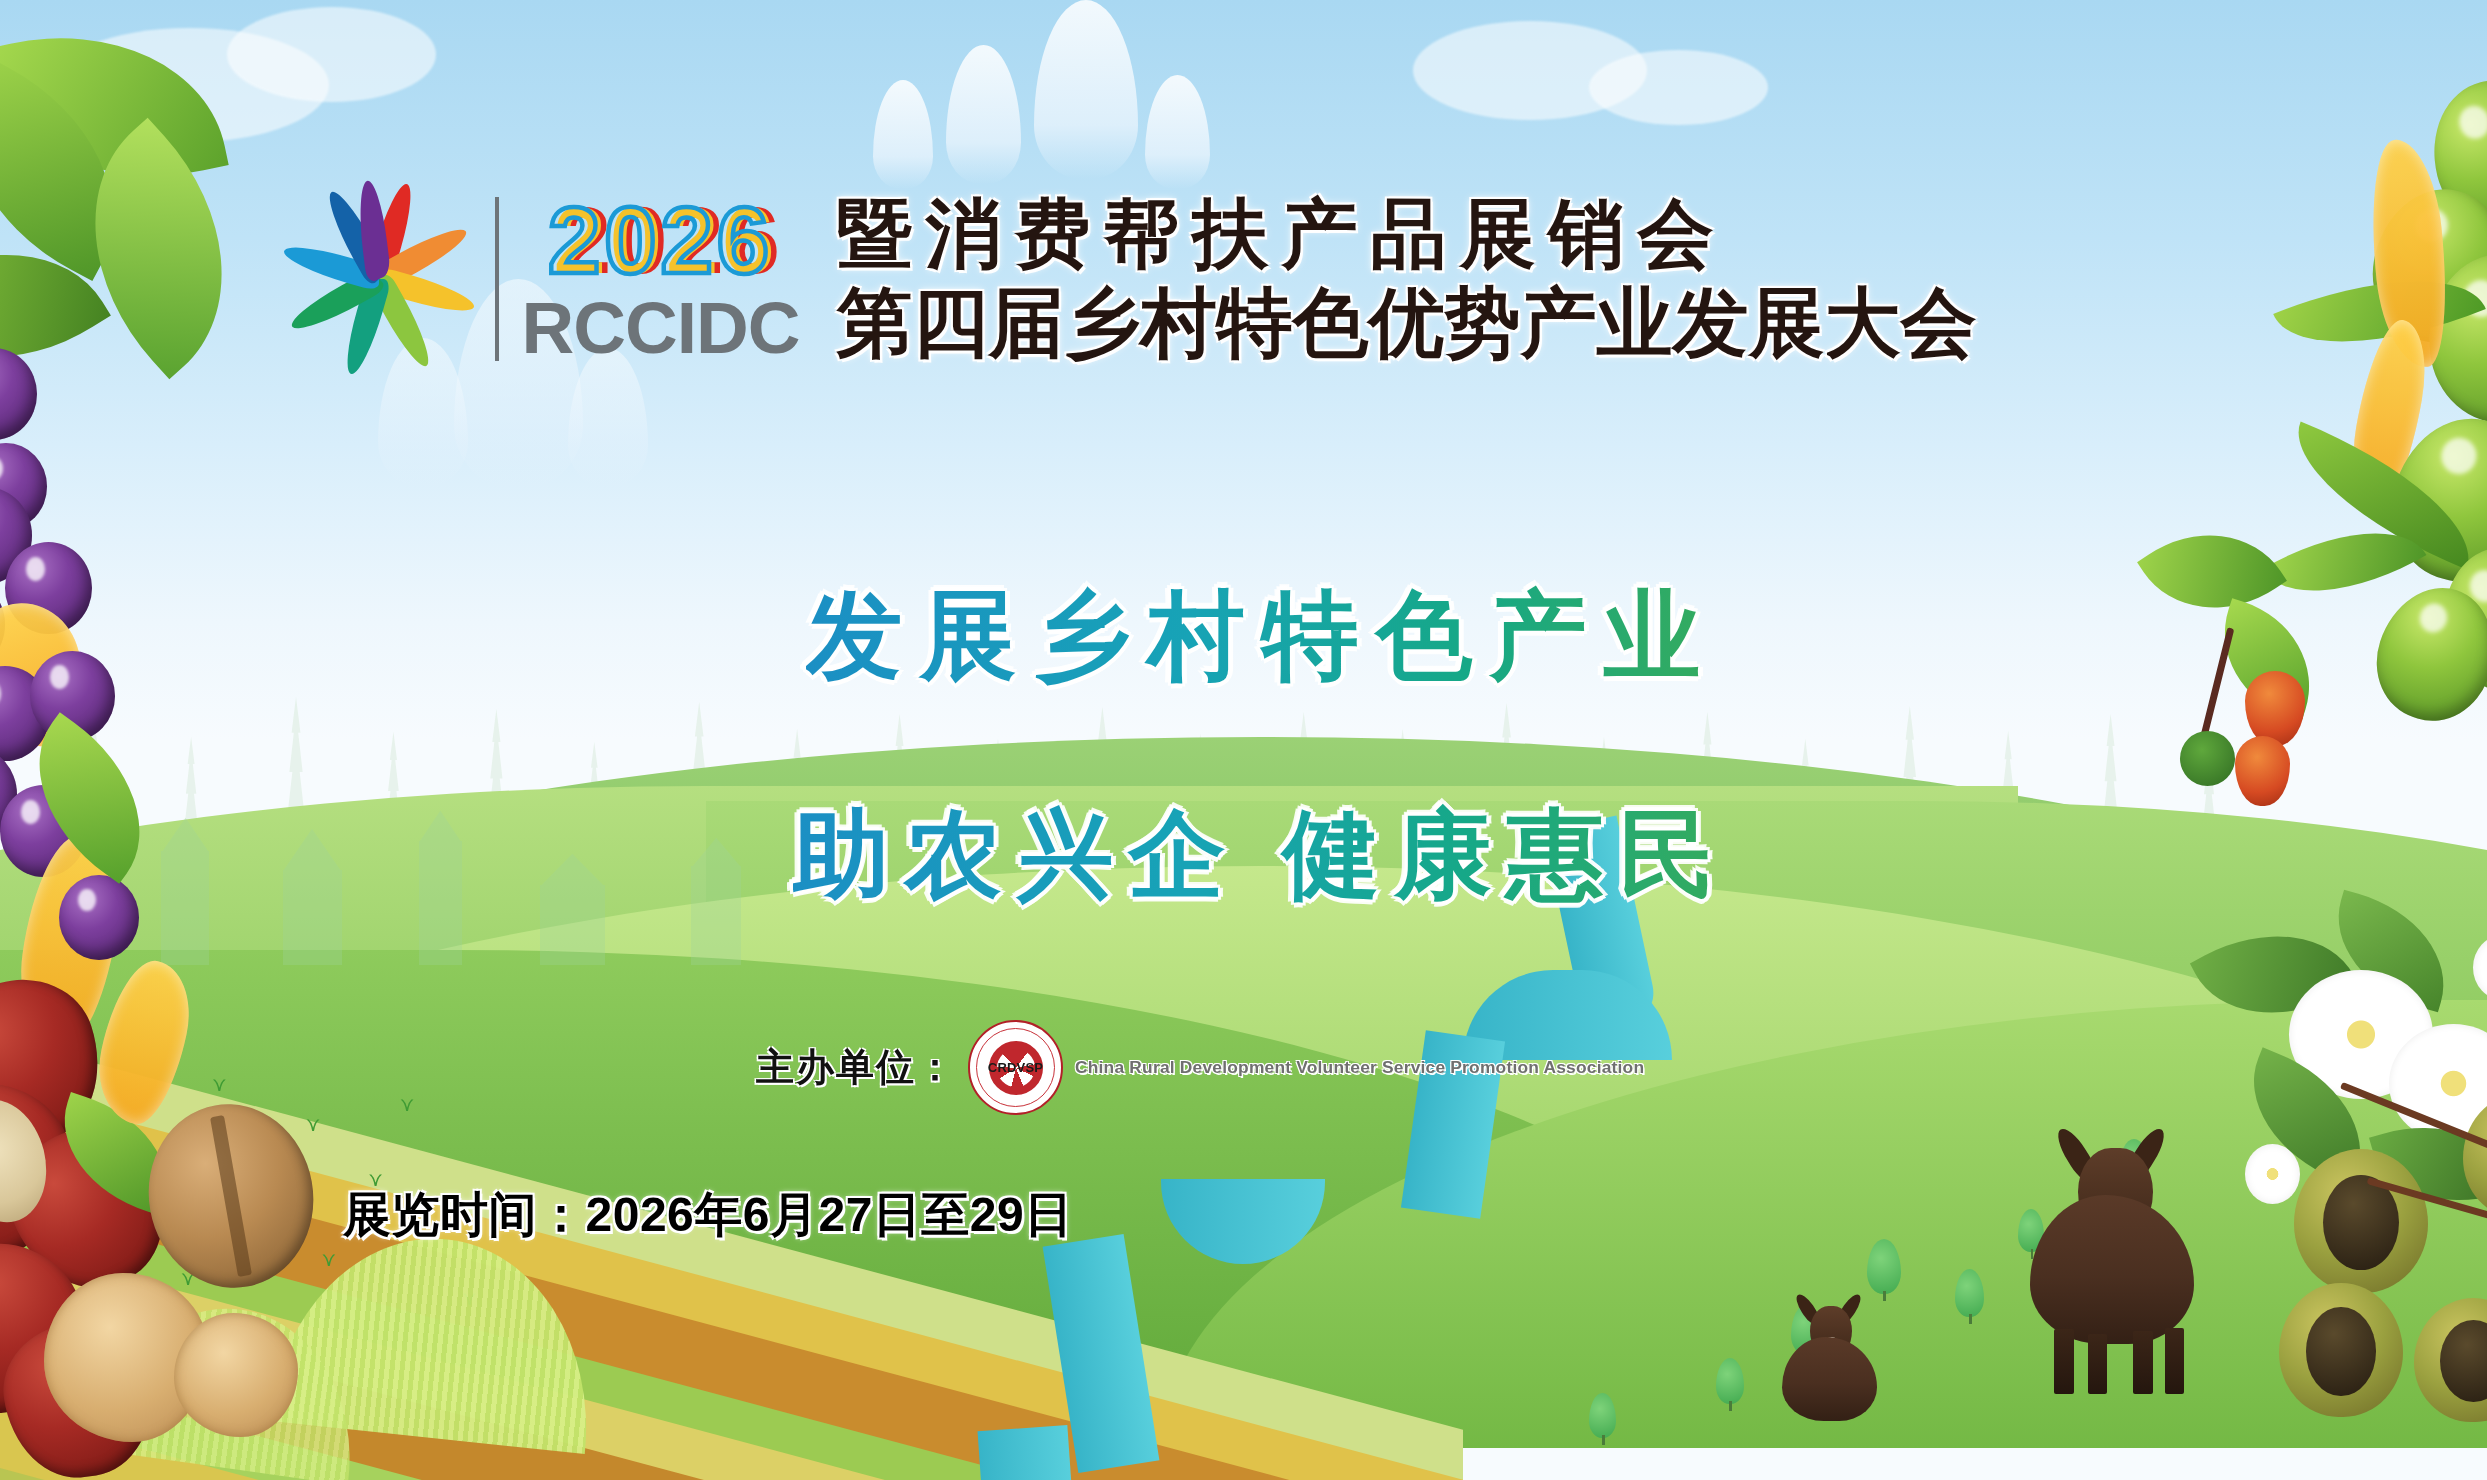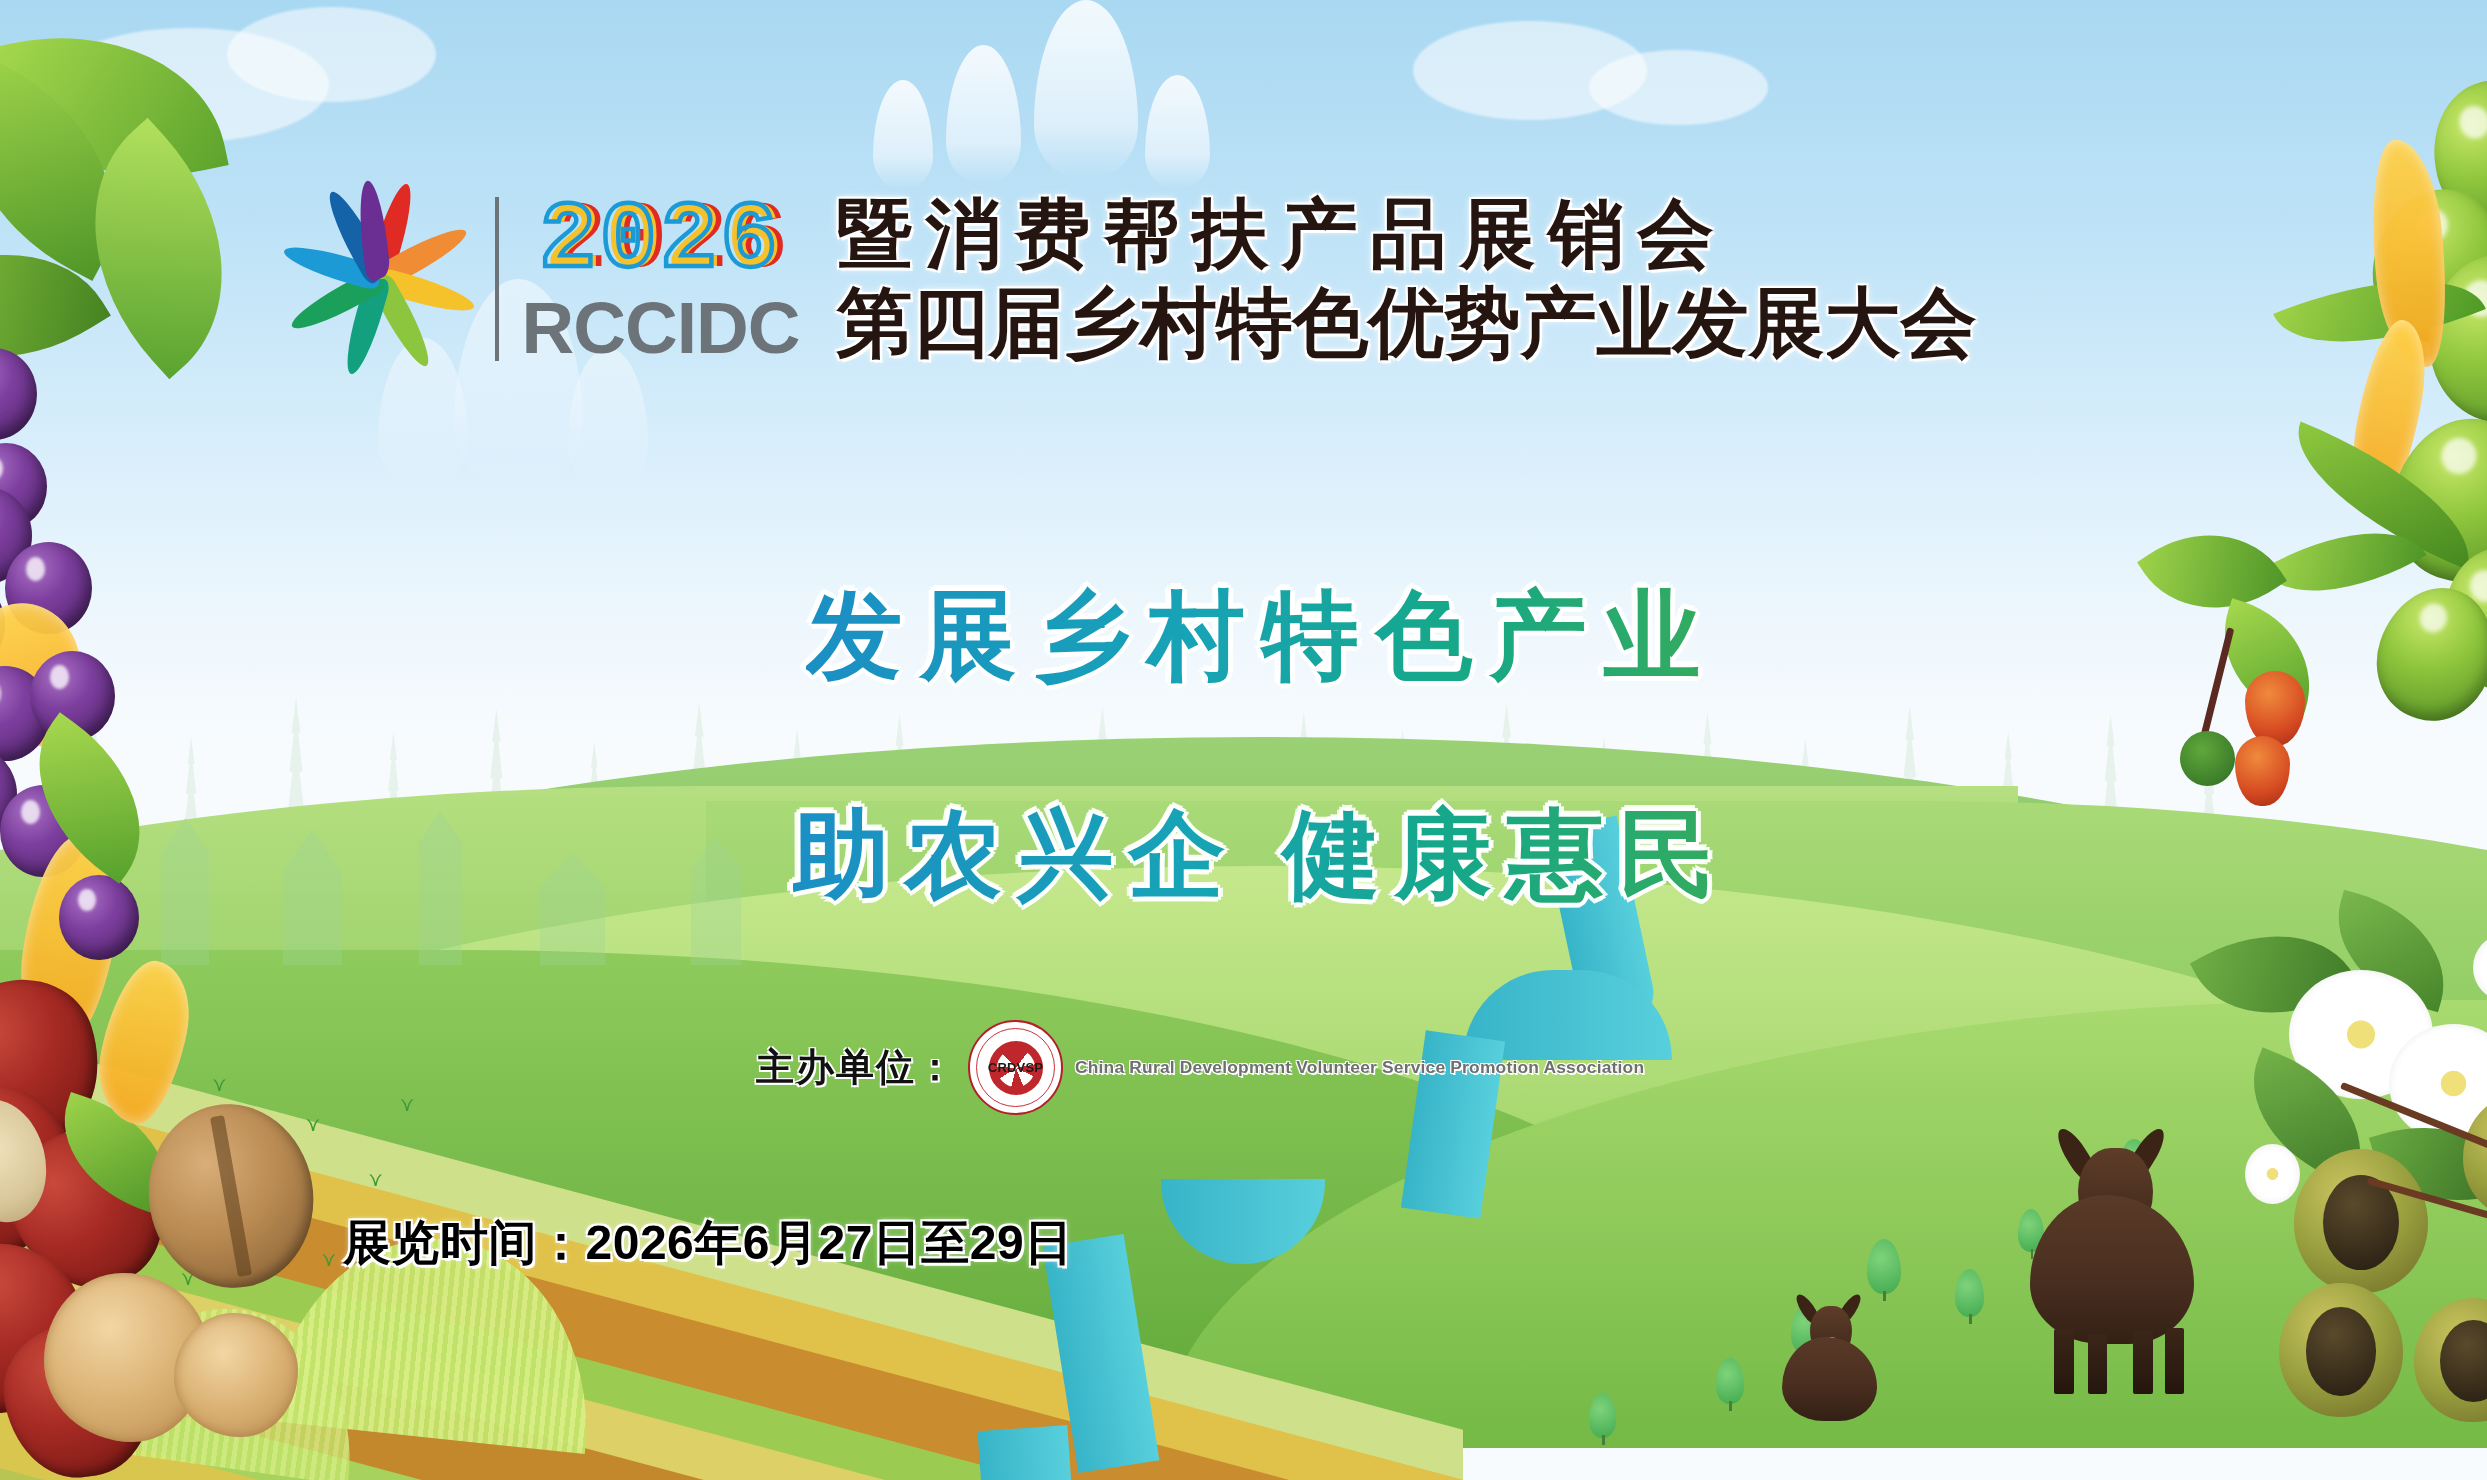--- a/index.html
+++ b/index.html
@@ -36,21 +36,21 @@
   
   .header{position:absolute;left:0;top:179px;width:100%;height:199px;display:flex;align-items:center;padding-left:279px;}
   .swirl{position:relative;width:199px;height:199px;flex:0 0 199px;}
   .pet{position:absolute;left:50%;top:50%;width:26px;height:95px;border-radius:60% 60% 40% 40%/80% 80% 20% 20%;
        transform-origin:50% 100%;}
   .divider{width:3.5px;height:164px;background:#6d7479;margin:0 23px 0 17px;flex:0 0 3.5px;}
   .brandcol{flex:0 0 auto;display:flex;flex-direction:column;align-items:center;justify-content:center;}
   .yr{font-size:94px;font-weight:bold;letter-spacing:4px;line-height:1;
       color:transparent;-webkit-text-stroke:4.5px #1b9ad6;
       text-shadow: 5.5px 0 0 #f5c22b, 11px 0 0 #e02a24;
-      font-family:Liberation Mono, monospace;}
+      font-family:Liberation Sans, sans-serif;}
   .abbr{font-size:73px;font-weight:bold;color:#6d7479;letter-spacing:-1px;line-height:1;margin-top:3px;}
   .titles{margin-left:37px;display:flex;flex-direction:column;gap:7px;}
   .tline{font-size:76px;font-weight:bold;color:#241510;line-height:1.08;white-space:nowrap;
          text-shadow:0 0 5px #fff,0 0 10px #fff,2.5px 2.5px 0 rgba(255,255,255,.95),-2px -2px 0 #fff,2px -2px 0 #fff,-2px 2px 0 #fff;}
   .tline.sp{letter-spacing:13px;}
 
   
   .slogan{position:absolute;left:0;width:100%;text-align:center;font-weight:bold;white-space:nowrap;}
   .slogan span{
     background:linear-gradient(90deg,#1b8fc4 0%,#17a3b6 42%,#16a887 72%,#35ab5d 100%);
@@ -74,21 +74,21 @@
   .sealtxt{position:relative;z-index:3;font-size:13px;font-weight:bold;color:#1a1a1a;letter-spacing:0.2px;}
   .orgnames{display:flex;flex-direction:column;gap:1px;}
   .orgcn{font-size:39px;font-weight:bold;color:#6f6f6f;letter-spacing:1px;
          text-shadow:2px 2px 0 #fff,-1.5px -1.5px 0 #fff,1.5px -1.5px 0 #fff,-1.5px 1.5px 0 #fff;}
   .orgen{font-size:17.4px;font-weight:bold;color:#6f6f6f;letter-spacing:0.2px;
          text-shadow:1.5px 1.5px 0 #fff,-1px -1px 0 #fff,1px -1px 0 #fff,-1px 1px 0 #fff;}
 
   
   .info{position:absolute;left:343px;top:1183px;display:flex;align-items:baseline;gap:75px;}
   .infoitem{font-size:48px;font-weight:bold;color:#000;letter-spacing:0.5px;white-space:nowrap;
-            text-shadow:2.5px 2.5px 0 #fff,-2px -2px 0 #fff,2px -2px 0 #fff,-2px 2px 0 #fff,0 0 6px #fff;margin-top:28px;}
+            text-shadow:2.5px 2.5px 0 #fff,-2px -2px 0 #fff,2px -2px 0 #fff,-2px 2px 0 #fff,0 0 6px #fff;}
 
   
   .produce{position:absolute;}
   .leafshape{position:absolute;border-radius:0 88% 0 88%;}
   .grape{position:absolute;border-radius:50%;
          background:radial-gradient(circle at 34% 28%,#a86fc4 0%,#7d3f9e 38%,#4d2168 100%);
          box-shadow:inset -5px -7px 13px rgba(0,0,0,.38);}
   .grape::after{content:"";position:absolute;left:24%;top:16%;width:22%;height:26%;border-radius:50%;
                 background:rgba(255,255,255,.75);filter:blur(1.5px);}
   .date{position:absolute;border-radius:50% 50% 46% 46%/42% 42% 58% 58%;

